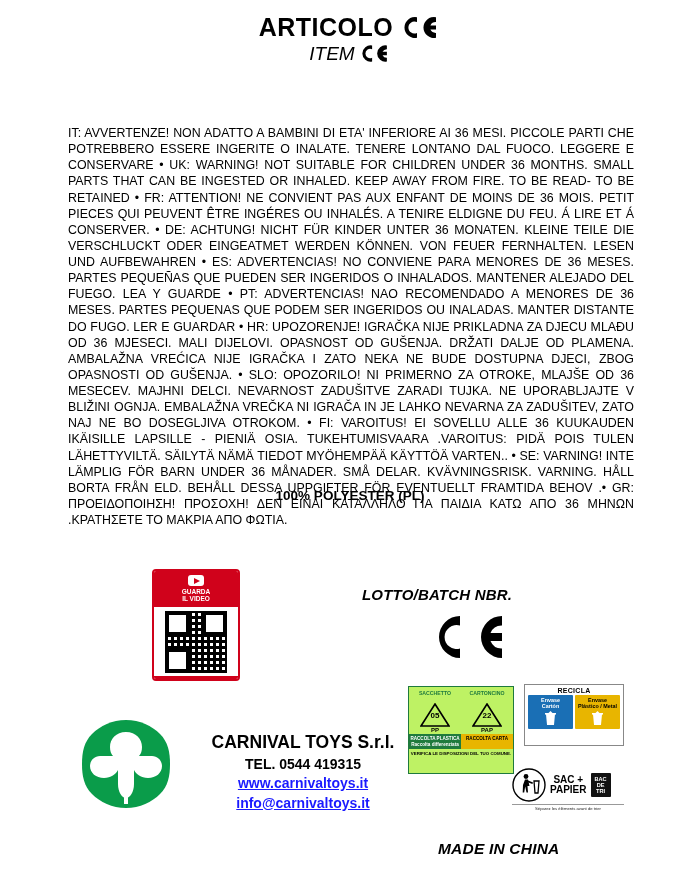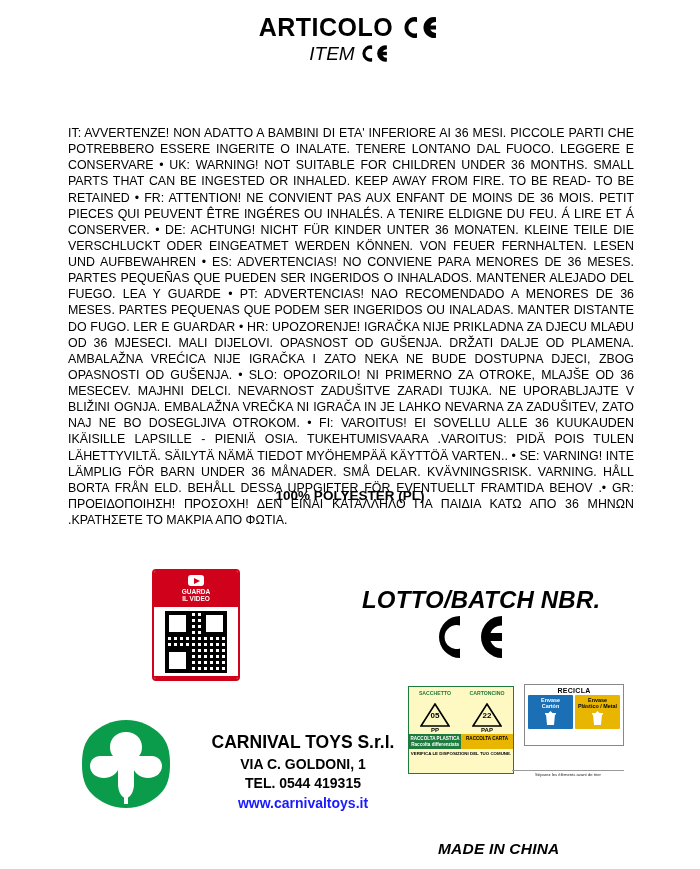--- a/index.html
+++ b/index.html
@@ -149,21 +149,21 @@
     font-size: 6.5px;
     font-weight: bold;
     padding: 2px 0 3px 0;
   }
 
   
   .lotto {
     position: absolute;
     left: 362px;
     top: 586px;
-    font-size: 24px;
+    font-size: 15px;
     font-weight: bold;
     font-style: italic;
     letter-spacing: 0.2px;
   }
   .ce-big {
     position: absolute;
     left: 430px;
     top: 612px;
     font-family: "DejaVu Sans", sans-serif;
   }
@@ -186,42 +186,42 @@
     position: absolute;
     left: 178px;
     top: 730px;
     width: 250px;
     text-align: center;
     font-size: 14px;
     font-weight: bold;
     line-height: 1.40;
   }
   .brand-text .company { font-size: 17.5px; }
-  .brand-text .web { color: #1a1aff; }
+  .brand-text .web { color: #1a1aff; text-decoration: underline; }
 
   
   .recycle-group {
     position: absolute;
     left: 404px;
     top: 676px;
     width: 250px;
     height: 160px;
   }
   .rec-box {
     position: absolute;
     box-sizing: border-box;
     font-family: "Liberation Sans", sans-serif;
   }
 
   
   .panel-a {
     left: 4px; top: 10px;
     width: 106px; height: 88px;
     border: 1px solid #1f7a3d;
-    background: #fef9c3;
+    background: #bef264;
   }
   .panel-a .hdr {
     display: flex; height: 13px;
     font-size: 5.2px; font-weight: bold;
     color: #1f7a3d; text-align: center;
   }
   .panel-a .hdr div { flex: 1; padding-top: 3px; }
   .panel-a .mids { display: flex; height: 34px; }
   .panel-a .mids .cell {
     flex: 1; text-align: center; position: relative;
@@ -357,23 +357,23 @@
   <div class="clover">
     <svg width="92" height="92" viewBox="0 0 92 92" aria-hidden="true">
       <path d="M46 2 C60 2 72 8 80 16 C88 24 90 34 90 46 C90 58 88 68 80 76 C72 84 60 90 46 90 C32 90 20 84 12 76 C4 68 2 58 2 46 C2 34 4 24 12 16 C20 8 32 2 46 2 Z" fill="#0a9c4a"></path>
       <path d="M46 14 C36 14 30 21 30 29 C30 33 31 36 33 38 L20 38 C14 38 10 43 10 48 C10 55 16 60 24 60 C31 60 36 56 38 52 L38 66 C38 74 42 80 46 80 C50 80 54 74 54 66 L54 52 C56 56 61 60 68 60 C76 60 82 55 82 48 C82 43 78 38 72 38 L59 38 C61 36 62 33 62 29 C62 21 56 14 46 14 Z" fill="#ffffff"></path>
       <path d="M44 60 L48 60 L48 86 L44 86 Z" fill="#ffffff"></path>
     </svg>
   </div>
 </div>
 <div class="brand-text">
   <div class="company">CARNIVAL TOYS S.r.l.</div>
-  <div>VIA C. GOLDONI, 1</div>
   <div>TEL. 0544 419315</div>
   <div class="web">www.carnivaltoys.it</div>
+  <div class="web">info@carnivaltoys.it</div>
 </div>
 
 <div class="recycle-group">
 
   <div class="rec-box panel-a">
     <div class="hdr">
       <div>SACCHETTO</div>
       <div>CARTONCINO</div>
     </div>
     <div class="mids">
@@ -430,18 +430,38 @@
             <path d="M4 3 L13 3 L12 14 L5 14 Z" fill="#fff"></path>
             <path d="M3 2 L14 2 L14 3.6 L3 3.6 Z" fill="#fff"></path>
             <path d="M8.5 0 L10.5 2 L6.5 2 Z" fill="#fff"></path>
           </svg>
         </div>
       </div>
     </div>
   </div>
 
   <div class="rec-box panel-c">
+    <div class="pc-row">
+      <div class="tidyman">
+        <svg width="34" height="34" viewBox="0 0 34 34" aria-hidden="true">
+          <circle cx="17" cy="17" r="16" fill="none" stroke="#000" stroke-width="1.4"></circle>
+          <circle cx="14" cy="8.5" r="2.4" fill="#000"></circle>
+          <path d="M13 11.5 L16 11.5 L17.5 18 L15.5 18 L16 24.5 L14.5 24.5 L13.2 18.5 L12.2 24.5 L10.7 24.5 L11 17 Z" fill="#000"></path>
+          <path d="M16.2 12.5 L21 14.5 L20.4 16 L15.8 14.2 Z" fill="#000"></path>
+          <path d="M22 13 L27 13 L26 25 L23 25 Z" fill="none" stroke="#000" stroke-width="1.3"></path>
+        </svg>
+      </div>
+      <div class="sacp">
+        <div>SAC +</div>
+        <div>PAPIER</div>
+      </div>
+      <div class="bac">
+        <div>BAC</div>
+        <div>DE</div>
+        <div>TRI</div>
+      </div>
+    </div>
     <div class="capt">Séparez les éléments avant de trier</div>
   </div>
 
 </div>
 
 <div class="made">MADE IN CHINA</div>
 
 </body></html>

